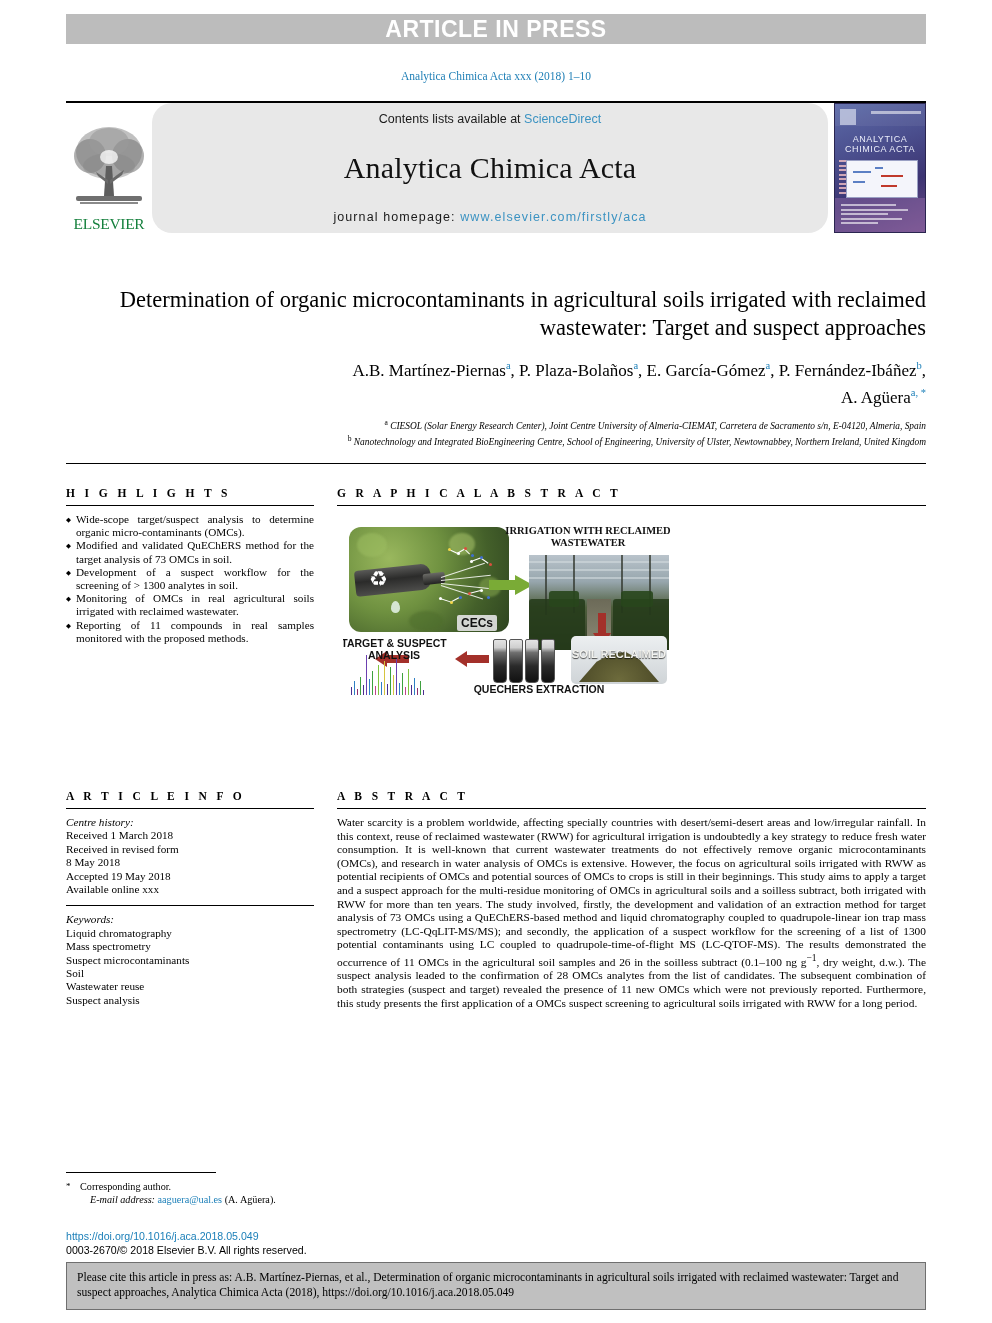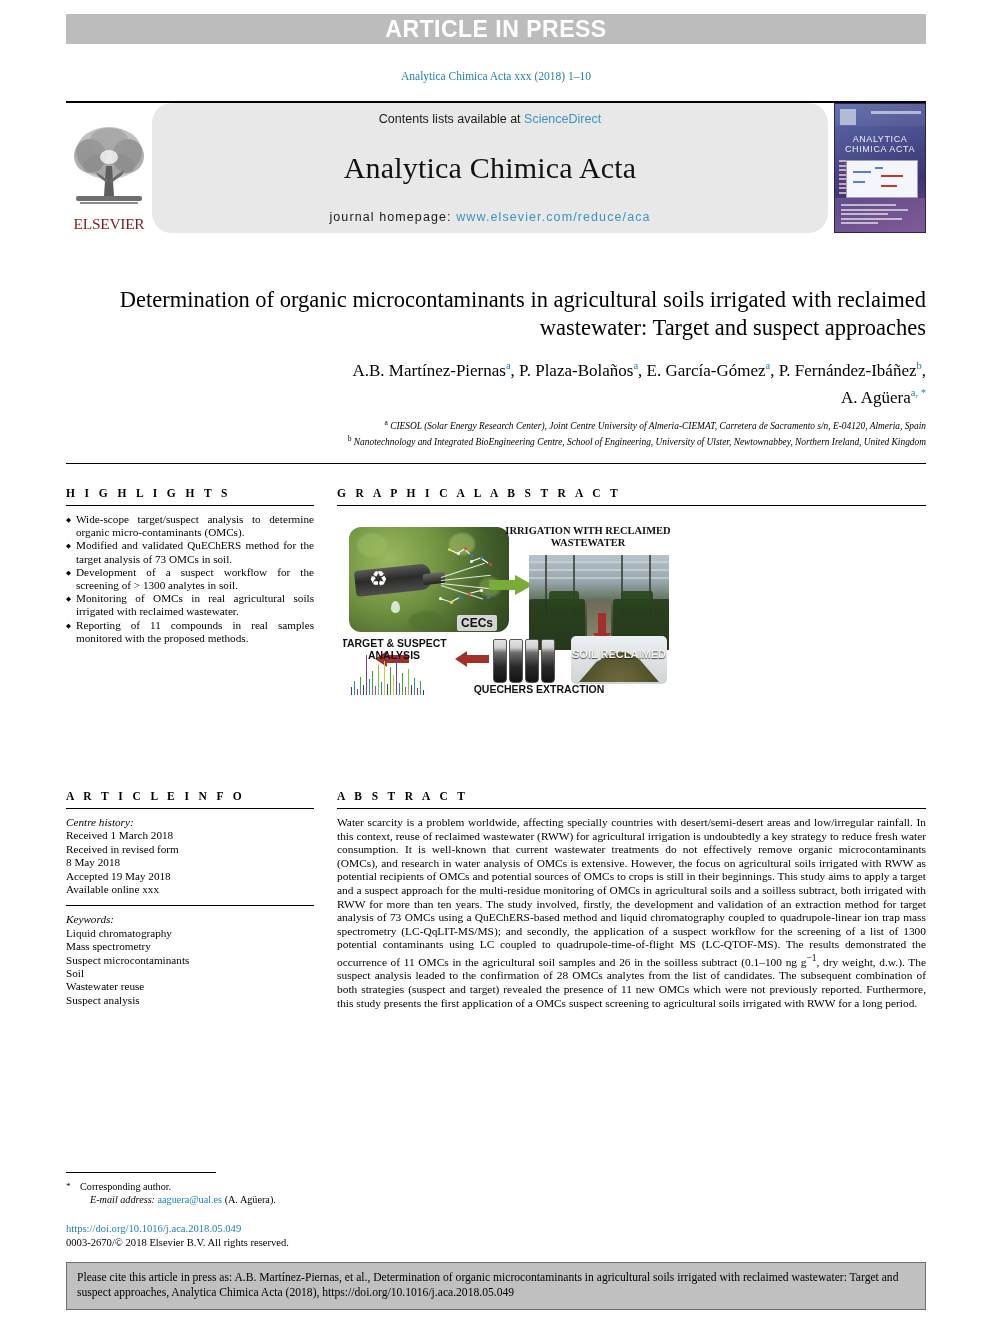--- a/index.html
+++ b/index.html
@@ -78,21 +78,21 @@
     flex-direction: column;
     justify-content: flex-end;
     align-items: center;
     padding-bottom: 1px;
     box-sizing: border-box;
   }
   .tree-svg { display:block; }
   .elsevier-word {
     font-family: "Liberation Serif", serif;
     font-size: 15.5px;
-    color: #7f1d1d;
+    color: #15803d;
     letter-spacing: -0.3px;
     line-height: 16px;
     margin-top: -2px;
   }
   .masthead-center {
     flex: 1 1 auto;
     background: #e8e8e8;
     display: flex;
     flex-direction: column;
     align-items: center;
@@ -428,23 +428,24 @@
     line-height: 13px;
   }
   .footnote .star { font-size: 9px; }
   .footnote .mail-link { color: #1b7fb8; }
   .footnote-rule {
     position:absolute; left:66px; width:150px; border-top:1px solid #000;
   }
   .doi-line {
     position: absolute;
     left: 66px;
-    font-family: Liberation Serif, serif;
+    font-family: Liberation Sans, sans-serif;
     font-size: 10.6px;
     line-height: 13.5px;
+    margin-top: 8px;
   }
   .doi-link { color: #1b7fb8; }
 
   
   .cite-box {
     position: absolute;
     left: 66px;
     top: 1262px;
     width: 860px;
     min-height: 48px;
@@ -490,21 +491,21 @@
         </svg>
         <div class="elsevier-word">ELSEVIER</div>
       </div>
 
       <div class="masthead-center">
         <div class="contents-line">
           <span>Contents lists available at </span><span class="sd-link">ScienceDirect</span>
         </div>
         <div class="journal-name">Analytica Chimica Acta</div>
         <div class="homepage-line">
-          <span>journal homepage: </span><span class="hp-link">www.elsevier.com/reduce/aca</span>
+          <span>journal homepage: </span><span class="hp-link">www.elsevier.com/firstly/aca</span>
         </div>
       </div>
 
       <div class="cover-thumb">
         <div class="cover-topbar"></div>
         <div class="cover-badge"></div>
         <div class="cover-smalltext"></div>
         <div class="cover-title">ANALYTICA CHIMICA ACTA</div>
         <div class="cover-leftcol">
           <div style="width:16px"></div>

